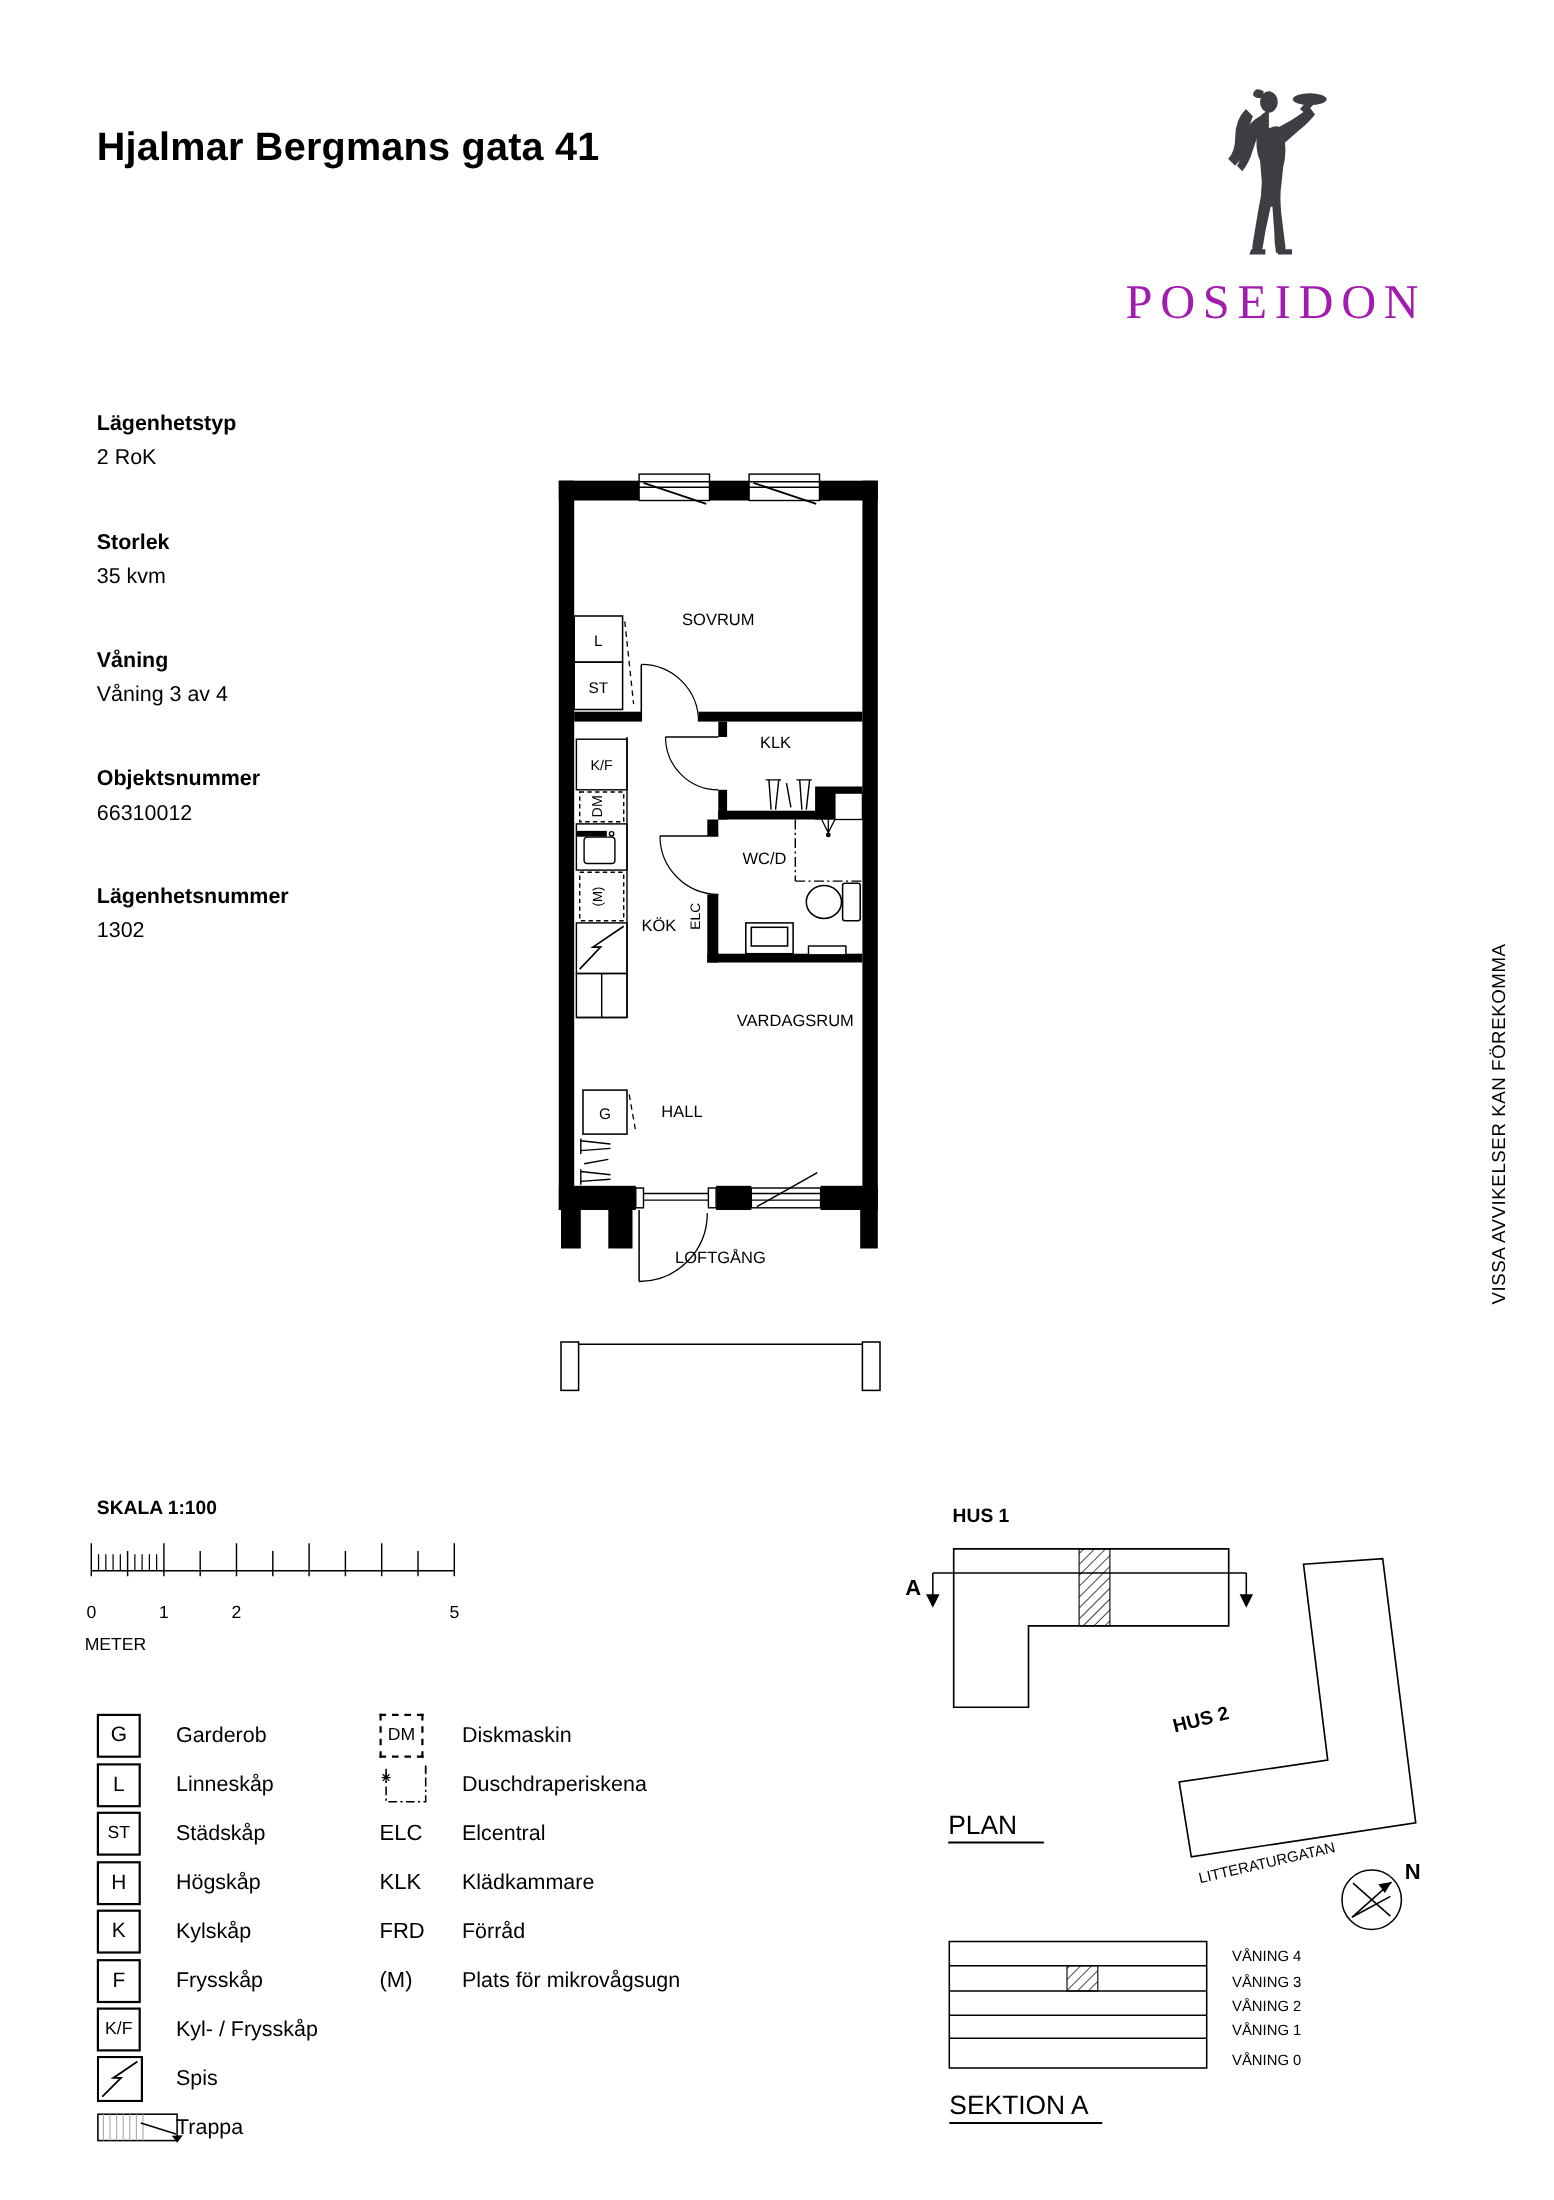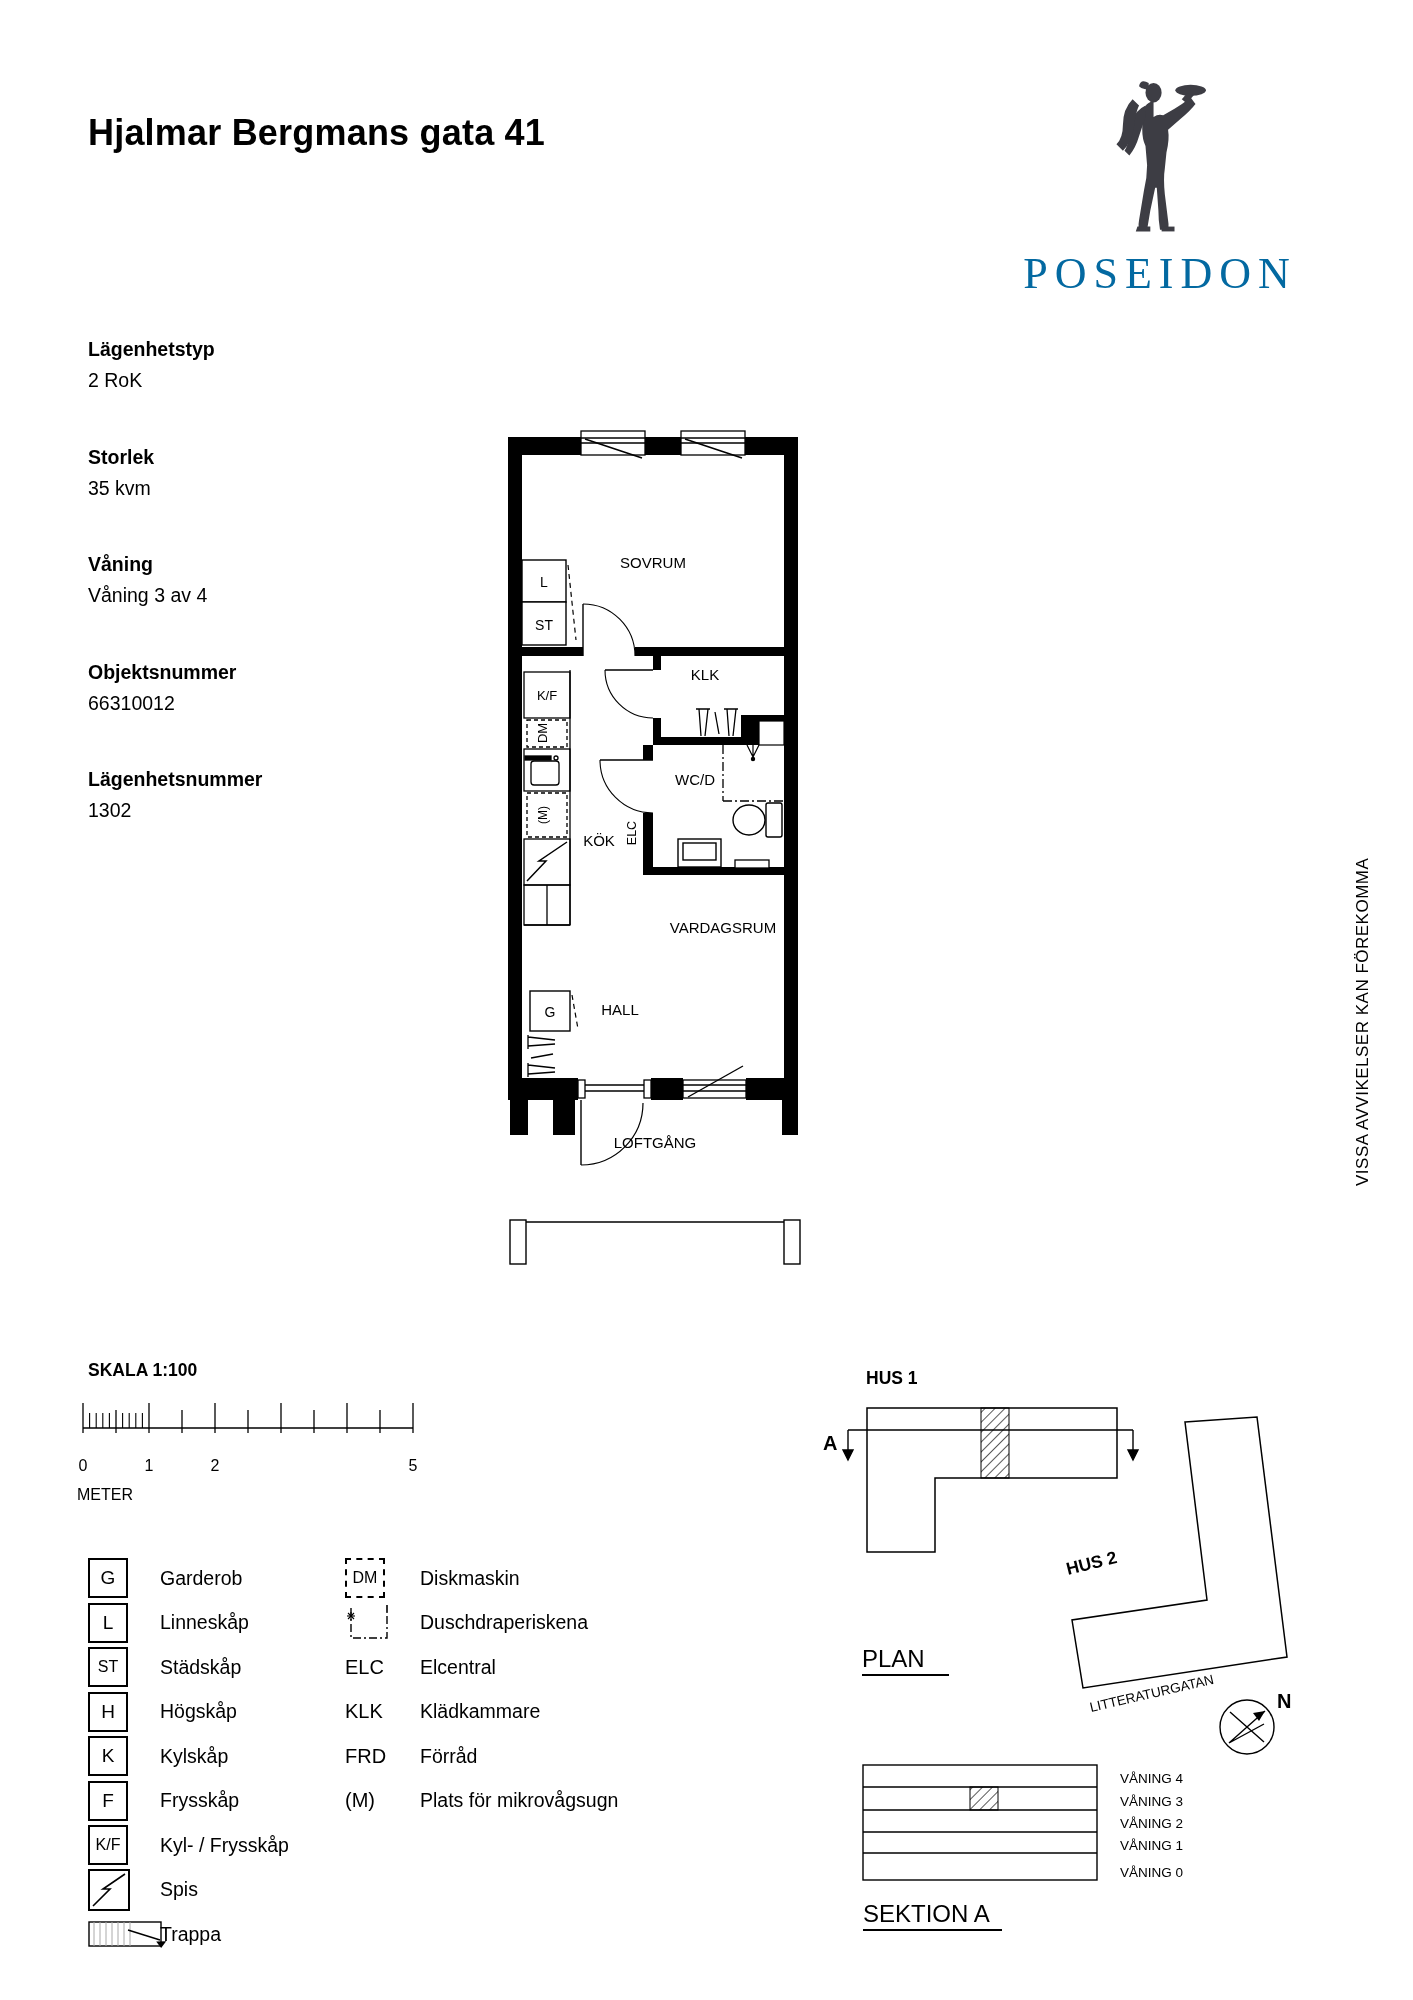--- a/index.html
+++ b/index.html
@@ -1,21 +1,21 @@
 <!DOCTYPE html>
 <html><head>
 <meta charset="utf-8">
 <style>
   html,body{margin:0;padding:0;background:#ffffff;}
   body{width:1413px;height:2000px;position:relative;font-family:"Liberation Sans",sans-serif;color:#000;}
   .abs{position:absolute;}
   .page-title{left:88px;top:112px;font-size:36px;font-weight:bold;letter-spacing:.2px;}
   .logo-wrap{left:1000px;top:70px;width:320px;text-align:center;}
-  .logo-brand{font-family:"Liberation Serif",serif;font-size:44px;letter-spacing:7px;color:#0369a1;margin-top:6px;}
-  .info-block{left:88px;width:300px;font-size:19.5px;line-height:1.0;}
+  .logo-brand{font-family:"Liberation Serif",serif;font-size:44px;letter-spacing:7px;color:#a21caf;margin-top:6px;}
+  .info-block{left:88px;width:300px;font-size:19.5px;line-height:1.0;margin-top:36px;}
   .info-block .lbl{font-weight:bold;margin-bottom:11px;}
   .disclaimer{left:1344px;top:852px;height:340px;width:38px;writing-mode:vertical-rl;transform:rotate(180deg);
     font-size:17px;letter-spacing:.5px;display:flex;align-items:center;justify-content:center;white-space:nowrap;}
   .skala{left:88px;top:1360px;font-size:17.5px;font-weight:bold;}
   .legend-col{top:1556px;}
   .lrow{display:flex;align-items:center;height:44.5px;}
   .libox{width:40px;height:40px;border:2px solid #000;display:flex;align-items:center;justify-content:center;
     font-size:19px;box-sizing:border-box;background:#fff;}
   .libox.sm{font-size:16px;}
   .libox.dashed{border:2px dashed #000;font-size:16px;}

